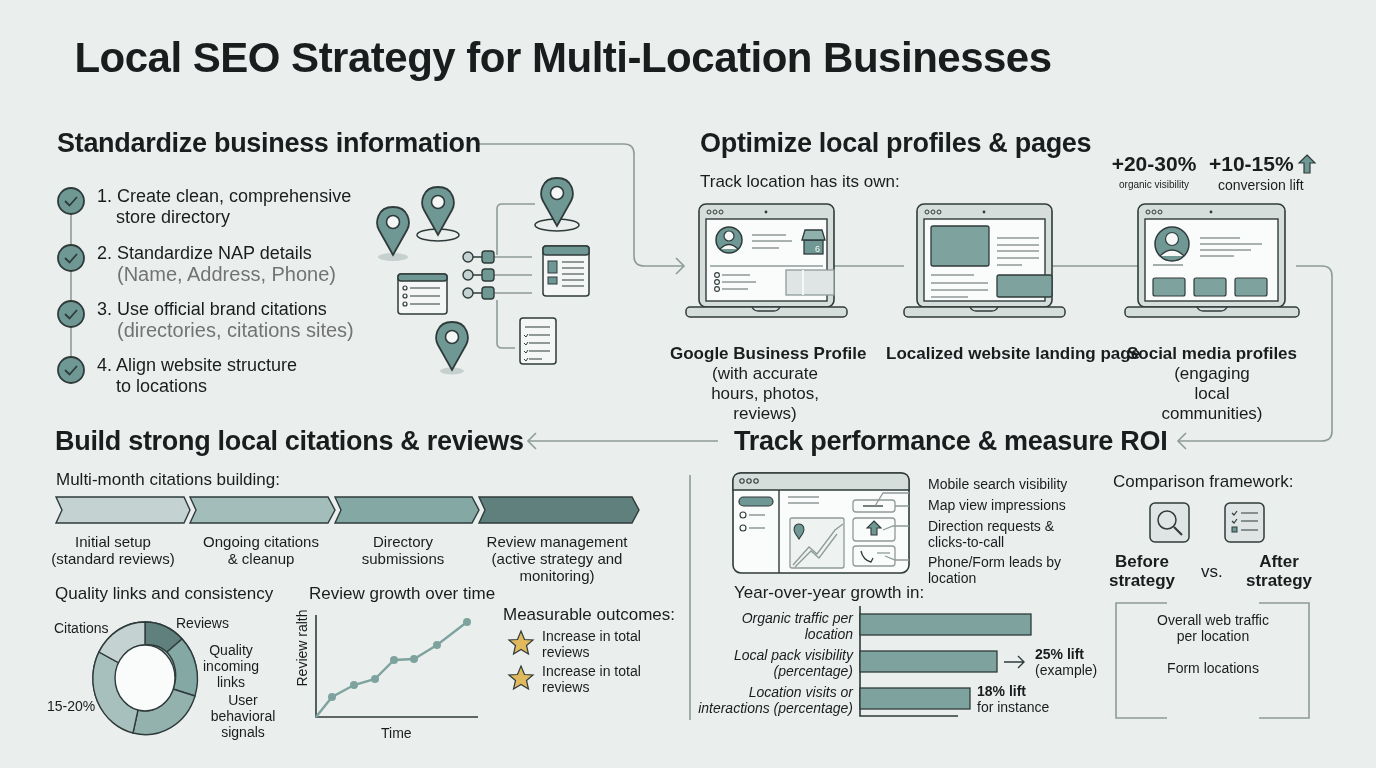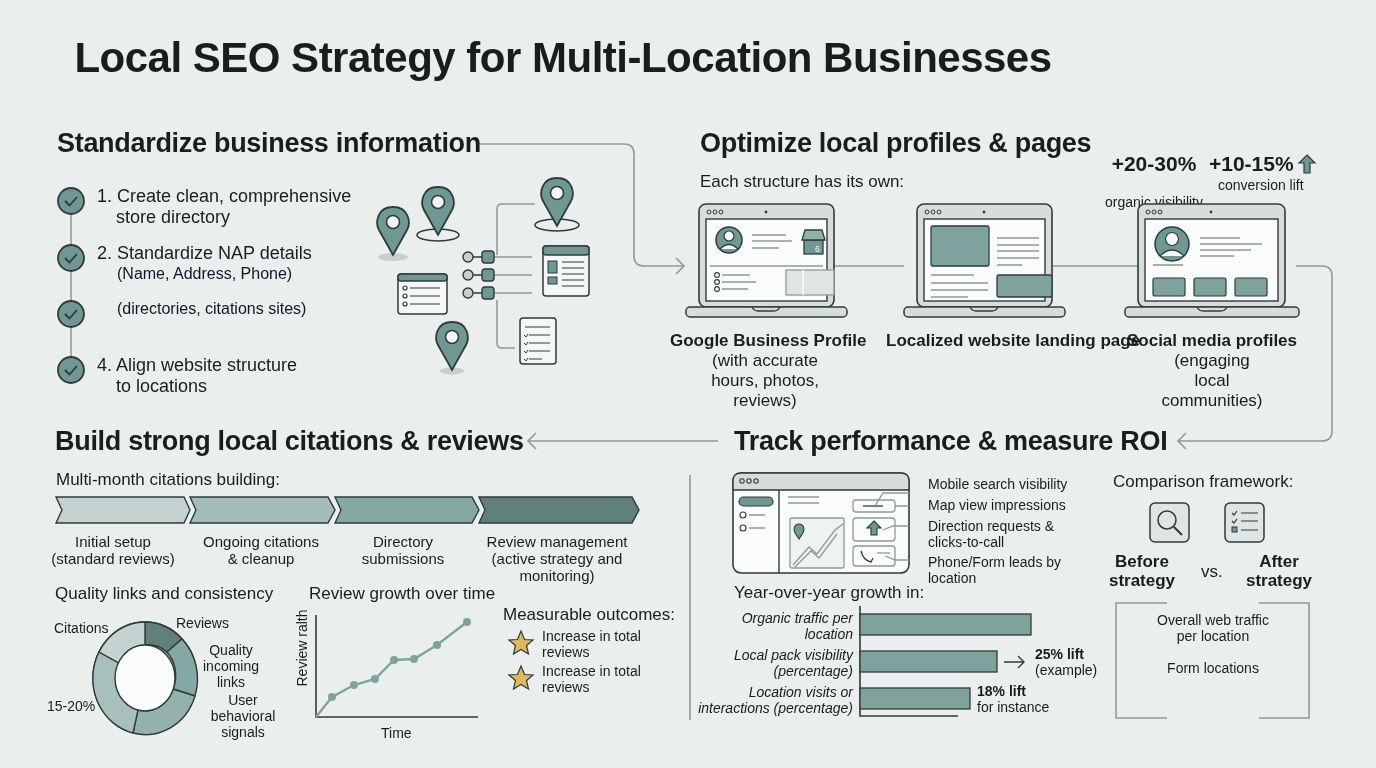--- a/index.html
+++ b/index.html
@@ -6,29 +6,29 @@
   body {
     width:1376px; height:768px; overflow:hidden; position:relative;
     background:#eaefee;
     font-family:"Liberation Sans", sans-serif;
     color:#1a1d1d;
   }
   .abs { position:absolute; }
   .title { left:0; width:1126px; top:34px; text-align:center; font-size:42px; font-weight:bold; letter-spacing:-0.5px; }
   .h2 { font-size:27px; font-weight:bold; letter-spacing:-0.3px; white-space:nowrap; }
   .sub { font-size:17px; white-space:nowrap; }
-  .txt16 { font-size:17px; line-height:20px; }
+  .txt16 { font-size:17px; line-height:20px;margin-top:13px; }
   .txt15 { font-size:15px; line-height:17px; }
   .txt14 { font-size:14px; line-height:16px; }
   .center { text-align:center; }
   .bold { font-weight:bold; }
   svg { position:absolute; overflow:visible; }
   .steplist .step { position:absolute; left:0; }
   .step .num { font-size:18px; line-height:21px; }
-  .step .small { font-size:16px; line-height:20px; color:#0f172a; }
+  .step .small { font-size:20px; line-height:20px; color:#737373; }
   .bar-label { text-align:right; font-size:14px; line-height:16px;font-style:italic; }
 </style>
 </head>
 <body>
 
 <div class="abs title">Local SEO Strategy for Multi-Location Businesses</div>
 
 <svg width="1376" height="768" style="left:0;top:0">
   <g fill="none" stroke="#8e9b99" stroke-width="1.6">
     <path d="M476 144 H624 Q634 144 634 154 V256 Q634 266 644 266 H684"></path>
@@ -68,20 +68,21 @@
       <div class="num">2. Standardize NAP details</div>
       <div class="small" style="padding-left:20px">(Name, Address, Phone)</div>
     </div>
   </div>
   <div class="step" style="top:113px">
     <svg width="30" height="30" style="left:0;top:0">
         <circle cx="15" cy="15" r="13" fill="#6f9894" stroke="#2f3b3a" stroke-width="1.8"></circle>
         <path d="M9 15 L13.5 19.5 L21 11" fill="none" stroke="#2f3b3a" stroke-width="1.8"></path>
       </svg>
     <div style="position:absolute;left:41px;top:0;white-space:nowrap">
+      <div class="num">3. Use official brand citations</div>
       <div class="small" style="padding-left:20px">(directories, citations sites)</div>
     </div>
   </div>
   <div class="step" style="top:169px">
     <svg width="30" height="30" style="left:0;top:0">
         <circle cx="15" cy="15" r="13" fill="#6f9894" stroke="#2f3b3a" stroke-width="1.8"></circle>
         <path d="M9 15 L13.5 19.5 L21 11" fill="none" stroke="#2f3b3a" stroke-width="1.8"></path>
       </svg>
     <div style="position:absolute;left:41px;top:0;white-space:nowrap">
       <div class="num">4. Align website structure</div>
@@ -153,25 +154,25 @@
   </g>
 
   <g>
     <rect x="160" y="148" width="36" height="46" rx="3" fill="#f5f7f6" stroke="#2f3b3a" stroke-width="1.5"></rect>
     <path d="M165 157 H190 M169 165 H190 M169 173 H190 M169 181 H190 M169 189 H182" stroke="#2f3b3a" stroke-width="1.2"></path>
     <path d="M164 165 l2 2 l2 -3 M164 173 l2 2 l2 -3 M164 181 l2 2 l2 -3 M164 189 l2 2 l2 -3" stroke="#2f3b3a" stroke-width="1" fill="none"></path>
   </g>
 </svg>
 
 <div class="abs h2" style="left:700px;top:128px">Optimize local profiles &amp; pages</div>
-<div class="abs sub" style="left:700px;top:172px">Each structure has its own:</div>
+<div class="abs sub" style="left:700px;top:172px">Track location has its own:</div>
 
 <div class="abs" style="left:1102px;top:152px;width:104px;text-align:center">
   <div style="font-size:21px;font-weight:bold">+20-30%</div>
-  <div style="font-size:14px;margin-top:18px">organic visibility</div>
+  <div style="font-size:10px;margin-top:3px">organic visibility</div>
 </div>
 <div class="abs" style="left:1208px;top:152px;width:120px">
   <div style="font-size:21px;font-weight:bold;white-space:nowrap;padding-left:1px"><span>+10-15%</span></div>
   <div style="font-size:14px;margin-top:1px;padding-left:10px;white-space:nowrap">conversion lift</div>
 </div>
 <svg style="left:1298px;top:154px" width="18" height="20">
     <path d="M9 1 L17 9 L12 9 L12 19 L6 19 L6 9 L1 9 Z" fill="#6f9894" stroke="#2f3b3a" stroke-width="1.2"></path>
   </svg>
 
 <svg style="left:686px;top:204px" width="160" height="120">

